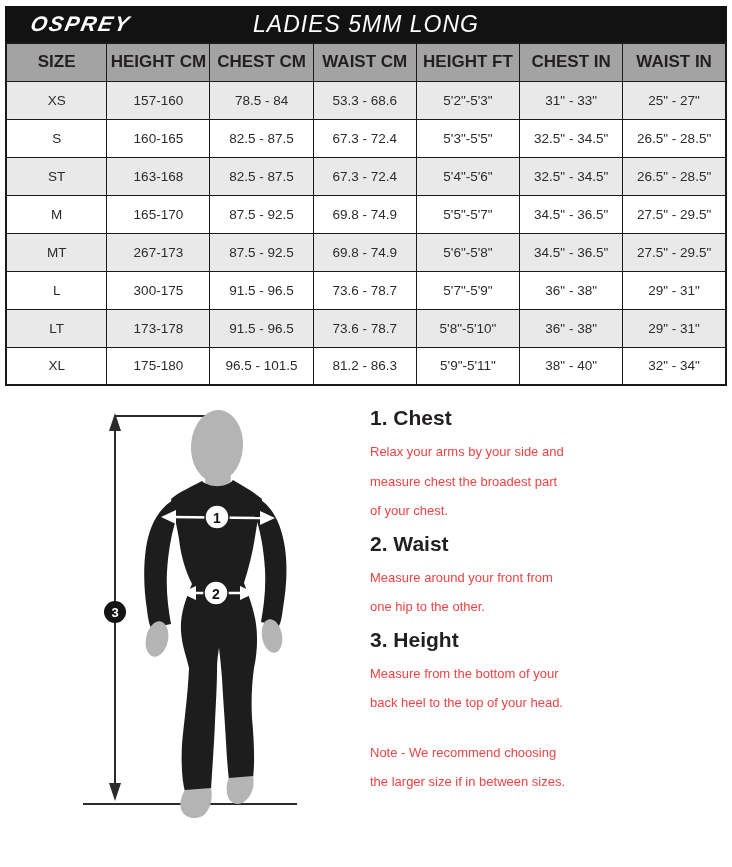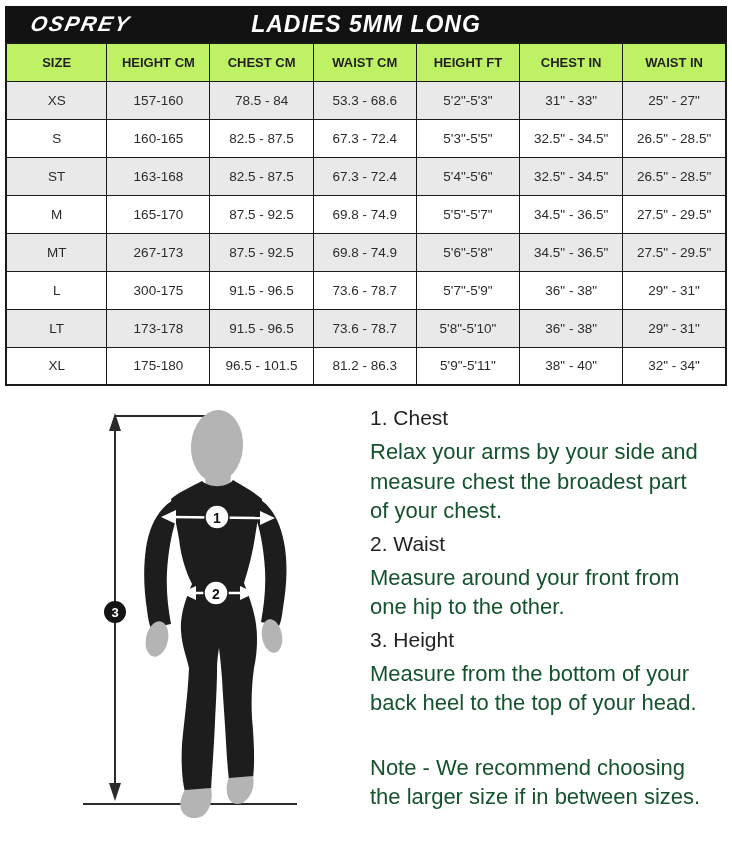--- a/index.html
+++ b/index.html
@@ -19,33 +19,33 @@
     height:36px;
     background:#121212;
     display:flex; align-items:center; justify-content:center;
   }
   .logo {
     position:absolute; left:26px; top:50%; transform:translateY(-50%) skewX(-12deg);
     color:#ffffff; font-weight:700; font-style:italic;
     font-size:21px; letter-spacing:2px;
   }
   .chart-title {
-    color:#ffffff; font-weight:700; font-style:italic;
+    color:#ffffff; font-weight:400; font-style:italic;
     font-size:23px; letter-spacing:1px;
   }
   
   table.size-table {
     width:100%; border-collapse:collapse;
     border:2px solid #1a1a1a;
     table-layout:fixed;
   }
   .size-table th {
-    height:38px; background:#bef264;
+    height:38px; background:#a3a3a3;
     border:1.5px solid #1a1a1a;
-    font-size:13px; font-weight:700; text-align:center;
+    font-size:17px; font-weight:700; text-align:center;
   }
   .size-table td {
     height:38px;
     border:1.5px solid #1a1a1a;
     font-size:13.5px; text-align:center; color:#2b2b2b;margin-left:24px;
   }
   .size-table tr.alt td { background:#e9e9e9; }
   .size-table col.c-size { width:14%; }
   
   .section-bar {
@@ -53,23 +53,23 @@
     display:flex; align-items:center; justify-content:center;
   }
   .section-bar span {
     color:#ffffff; font-weight:700; font-style:italic;
     font-size:22px; letter-spacing:1px;
   }
   
   .fitting-body { display:flex; height:440px; }
   .figure-wrap { width:365px; height:440px; flex:0 0 auto; }
   .guide-text { flex:1; padding:14px 6px 0 0; }
-  .guide-heading { font-size:21px; font-weight:400; color:#231f20; margin:6px 0 7px 0; }
-  .guide-line { font-size:22px; line-height:29.5px; color:#14532d; }
-  .note-block { margin-top:35px; }
+  .guide-heading { font-size:21px; font-weight:700; color:#231f20; margin:6px 0 7px 0; }
+  .guide-line { font-size:13px; line-height:29.5px; color:#ef4444; }
+  .note-block { margin-top:20px; }
 </style>
 </head>
 <body>
 
 <div class="page">
 
   <div class="brand-bar">
     <span class="logo">OSPREY</span>
     <span class="chart-title">LADIES 5MM LONG</span>
   </div>

